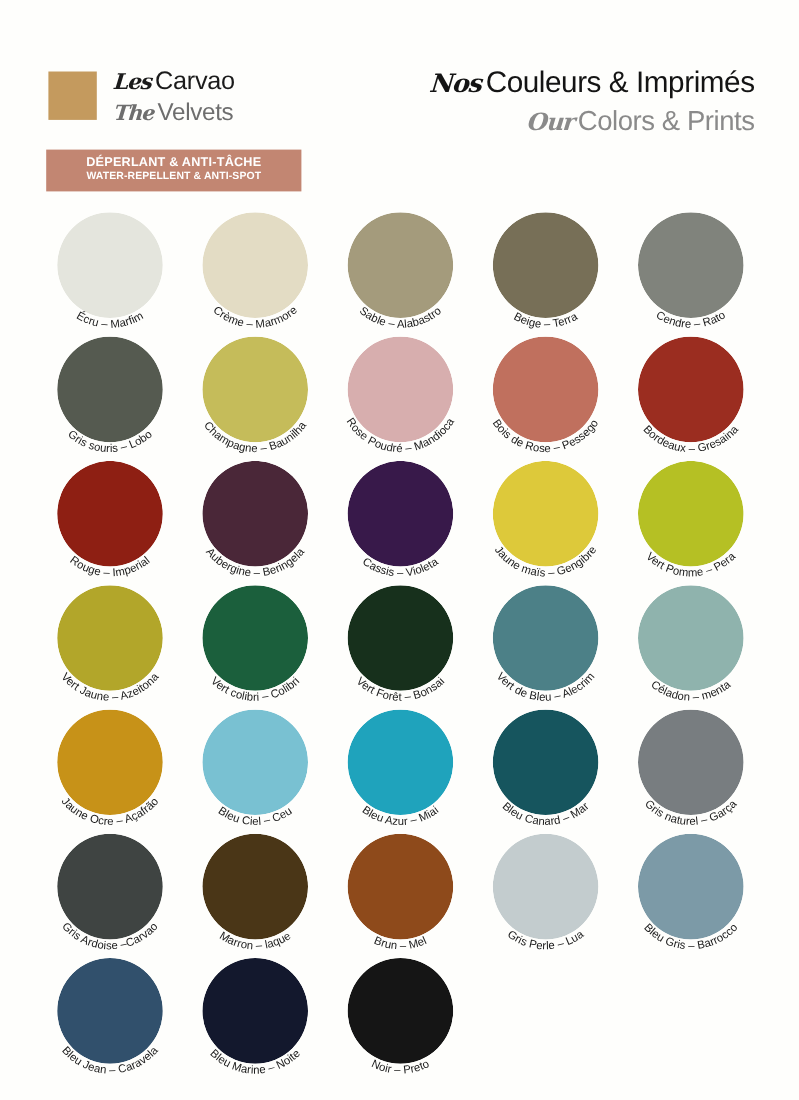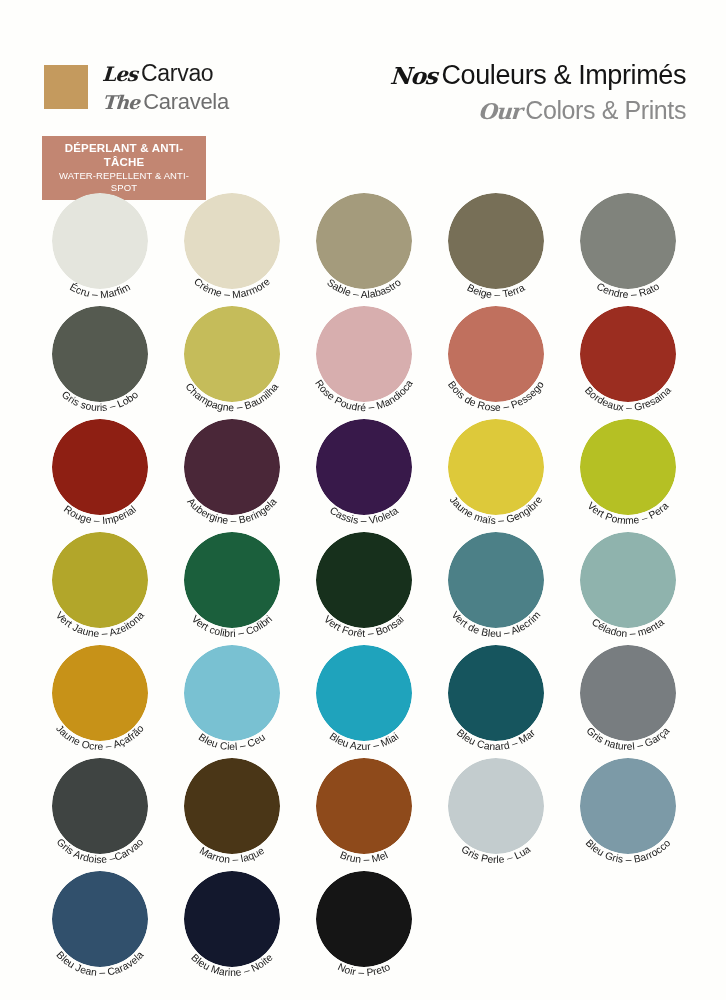--- a/index.html
+++ b/index.html
@@ -70,35 +70,35 @@
     letter-spacing: -1.2px;
     margin-right: 3px;
     display: inline-block;
     transform: skewX(-6deg);
   }
 
   .badge {
     position: absolute;
     left: 42px;
     top: 136px;
-    width: 164px;
+    width: 232px;
     background: #c28672;
     color: #ffffff;
     text-align: center;
     padding: 5px 6px 6px;
   }
   .badge-l1 {
     font-size: 11.5px;
     font-weight: 700;
     letter-spacing: 0.2px;
     line-height: 1.25;
   }
   .badge-l2 {
     font-size: 9.5px;
-    font-weight: 400;
+    font-weight: 700;
     letter-spacing: 0.1px;
     line-height: 1.3;
   }
 
   .title-block {
     position: absolute;
     right: 40px;
     top: 60px;
     text-align: right;
   }
@@ -151,21 +151,21 @@
 <body>
 
 <div class="page">
 
   <div class="header">
 
     <div class="brand-block">
       <div class="brand-chip" style="background: rgb(196, 154, 94);"></div>
       <div class="brand-text">
         <div class="brand-line1"><span class="script">Les</span><span>Carvao</span></div>
-        <div class="brand-line2"><span class="script">The</span><span>Caravela</span></div>
+        <div class="brand-line2"><span class="script">The</span><span>Velvets</span></div>
       </div>
     </div>
 
     <div class="badge" style="background: rgb(194, 134, 114); color: rgb(255, 255, 255);">
       <div class="badge-l1">DÉPERLANT &amp; ANTI-TÂCHE</div>
       <div class="badge-l2">WATER-REPELLENT &amp; ANTI-SPOT</div>
     </div>
 
     <div class="title-block">
       <div class="title-fr" style="color: rgb(20, 20, 20);"><span class="script">Nos</span><span>Couleurs &amp; Imprimés</span></div>

